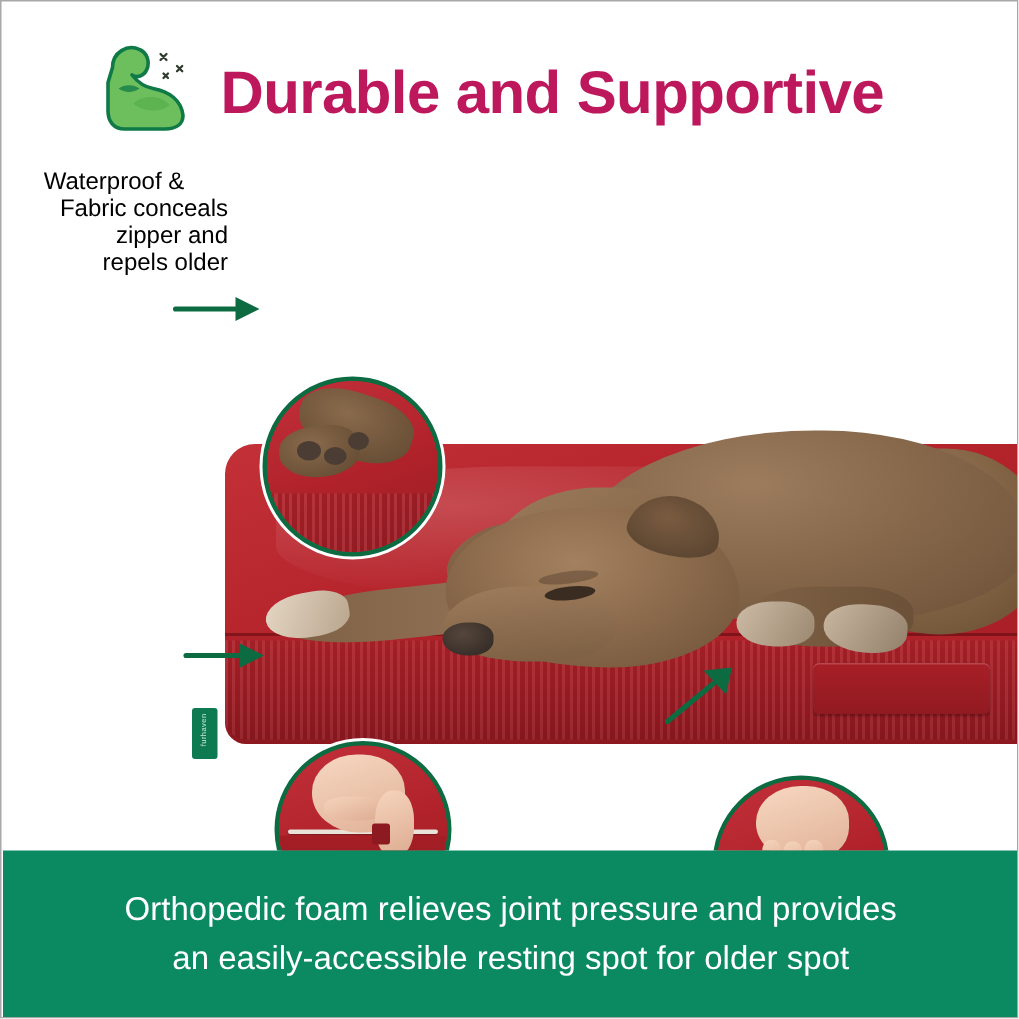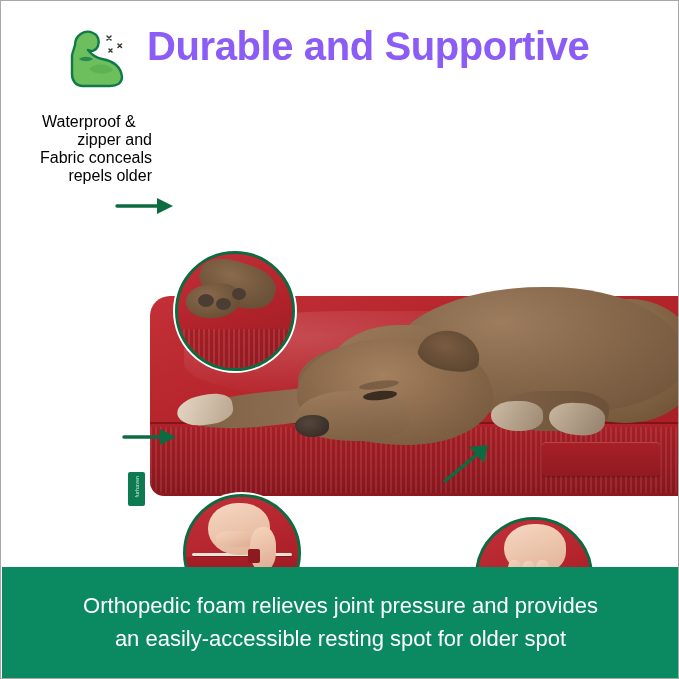--- a/index.html
+++ b/index.html
@@ -2,22 +2,22 @@
 <html><head>
 <meta charset="utf-8">
 <style>
   html,body{margin:0;padding:0;background:#fff;}
   body{width:679px;height:679px;overflow:hidden;font-family:"Liberation Sans",sans-serif;}
   #card{position:relative;width:679px;height:679px;background:#fff;border:1px solid #a8a8a8;box-sizing:border-box;overflow:hidden;}
 
   
   #header{position:absolute;left:0;top:0;width:679px;height:112px;}
   #bicep-icon{position:absolute;left:64px;top:24px;width:72px;height:64px;}
-  #title{position:absolute;left:146px;top:17px;width:510px;height:56px;
-         font-size:40px;font-weight:bold;color:#8b5cf6;letter-spacing:-0.4px;
+  #title{position:absolute;left:146px;top:33px;width:510px;height:56px;
+         font-size:40px;font-weight:bold;color:#be185d;letter-spacing:-0.4px;
          line-height:56px;white-space:nowrap;}
 
   
   #stage{position:absolute;left:1px;top:112px;width:677px;height:454px;overflow:hidden;background:#fff;}
 
   
   #bed{position:absolute;left:148px;top:183px;width:560px;height:205px;}
   .bed-top{position:absolute;left:0;top:0;width:560px;height:152px;
       background:linear-gradient(160deg,#c33038 0%,#b5242b 42%,#a81f27 100%);
       border-radius:20px 26px 10px 10px;}
@@ -93,21 +93,21 @@
       background:linear-gradient(160deg,#c2303a 0%,#b0222a 55%,#9b1d24 100%);}
   .inset-rib{position:absolute;left:0;bottom:0;width:100%;height:34%;
       background:repeating-linear-gradient(90deg,rgba(255,255,255,.08) 0 2px,rgba(0,0,0,.09) 2px 5px);}
   .hand{position:absolute;background:linear-gradient(160deg,#f7d7c2,#e0b196);border-radius:48% 46% 44% 50%;}
   .finger{position:absolute;background:linear-gradient(160deg,#f6d4bd,#dcab90);border-radius:40%;}
   .zip-line{position:absolute;background:#e9e2d8;height:3px;border-radius:2px;box-shadow:0 1px 1px rgba(0,0,0,.3);}
   .paw-inset{position:absolute;background:radial-gradient(ellipse at 40% 35%,#8a6a4c,#5e472f);
       border-radius:44% 40% 46% 50%;}
   .pad{position:absolute;background:#4b3d33;border-radius:50%;}
   .handle-strap{position:absolute;background:linear-gradient(180deg,#a61e26,#8d181f);border-radius:4px;}
-  #callout1{left:10px;top:152px;width:148px;text-align:left;margin-left:40px;}
+  #callout1{left:10px;top:152px;width:148px;text-align:center;}
   #callout2{left:4px;top:404px;width:150px;text-align:right;}
   #callout3{left:318px;top:455px;width:132px;text-align:center;}
   .arrow{position:absolute;}
 
   
   #footer{position:absolute;left:1px;top:566px;width:677px;height:112px;background:#0b8a62;}
   #footer-text{position:absolute;left:0;top:22px;width:677px;text-align:center;
       color:#fff;font-size:22px;line-height:33px;}
 </style>
 </head>
@@ -195,22 +195,22 @@
 
     <div id="callout1">
       <div>Waterproof &amp;</div>
     </div>
     <svg class="arrow" style="left:113px;top:82px;width:62px;height:22px;" viewBox="0 0 62 22">
       <path d="M2 11 H46" stroke="#0d6b42" stroke-width="3.4" stroke-linecap="round"></path>
       <path d="M42 3 L58 11 L42 19 Z" fill="#0d6b42"></path>
     </svg>
 
     <div id="callout2">
+      <div>Fabric conceals</div>
       <div>zipper and</div>
-      <div>Fabric conceals</div>
       <div>repels older</div>
     </div>
     <svg class="arrow" style="left:120px;top:313px;width:58px;height:22px;" viewBox="0 0 58 22">
       <path d="M2 11 H42" stroke="#0d6b42" stroke-width="3.4" stroke-linecap="round"></path>
       <path d="M38 3 L54 11 L38 19 Z" fill="#0d6b42"></path>
     </svg>
 
     <svg class="arrow" style="left:440px;top:330px;width:50px;height:42px;" viewBox="0 0 50 42">
       <path d="M3 38 L38 9" stroke="#0d6b42" stroke-width="3.4" stroke-linecap="round"></path>
       <path d="M27 4 L46 2 L42 20 Z" fill="#0d6b42"></path>

